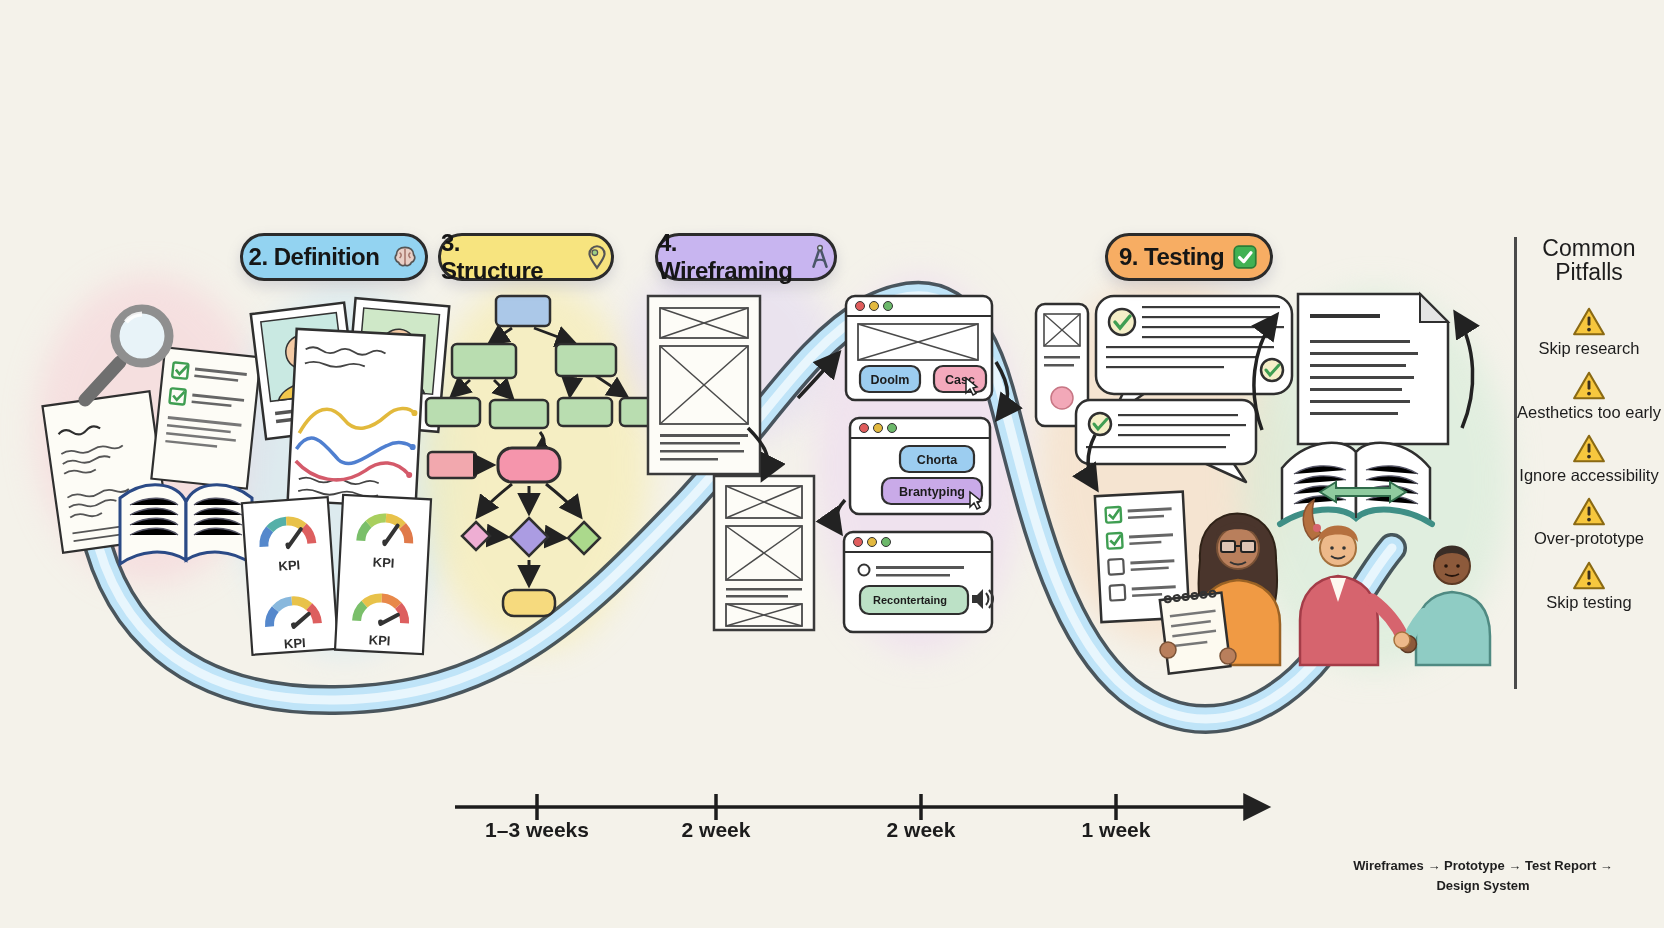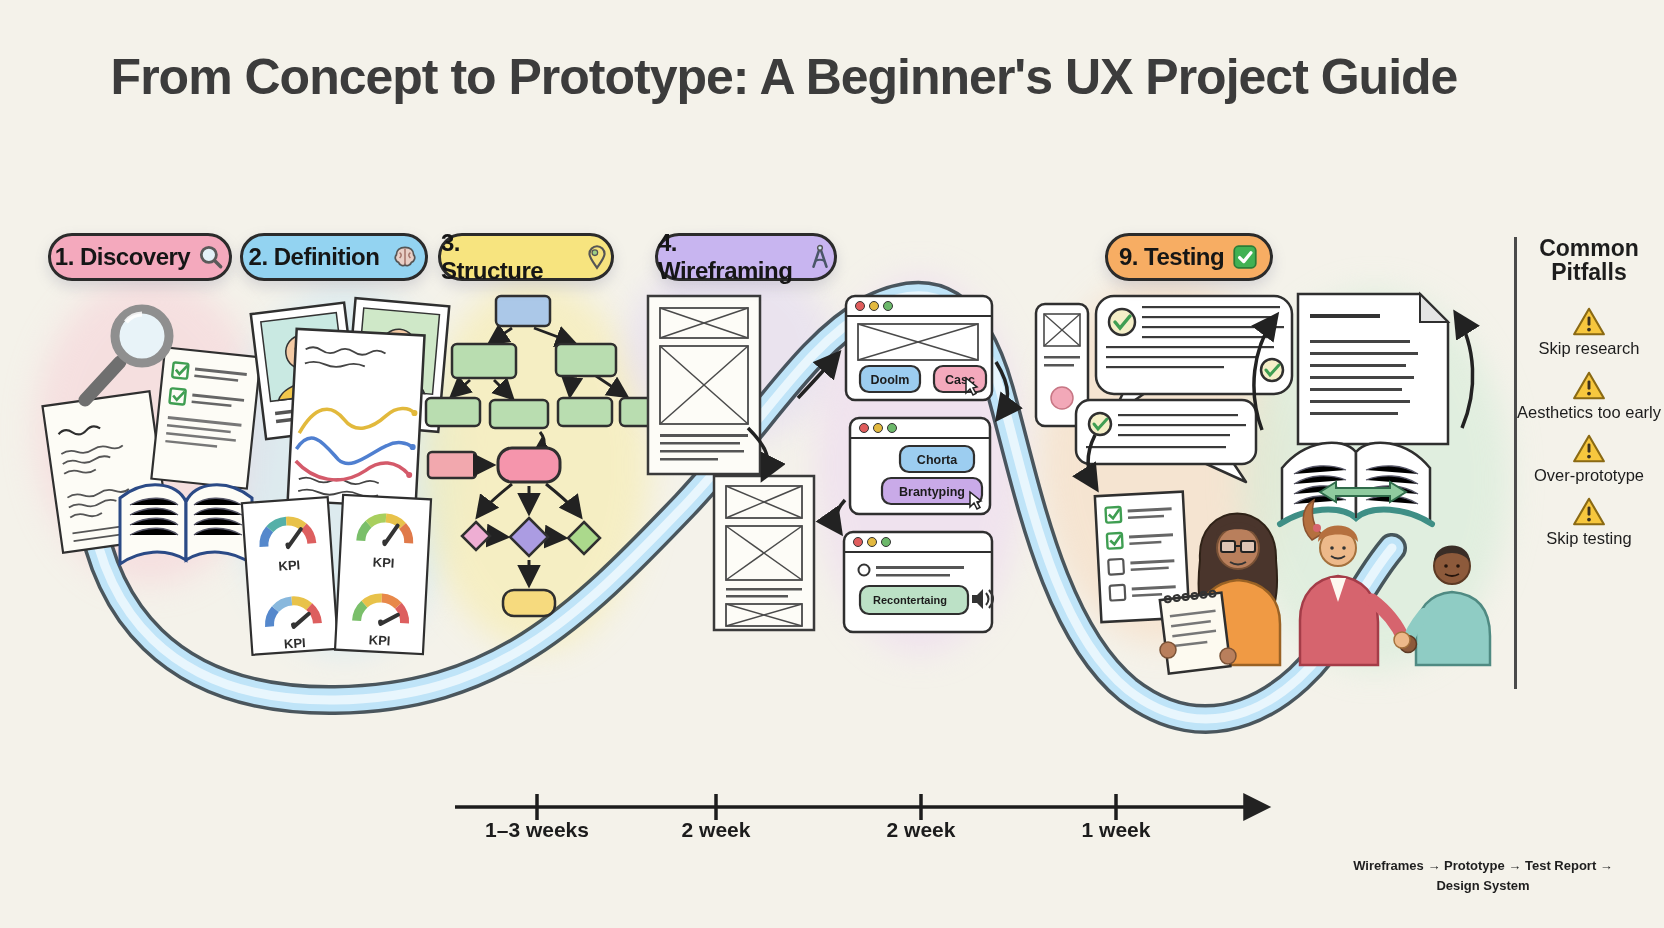--- a/index.html
+++ b/index.html
@@ -20,21 +20,21 @@
     box-shadow:0 6px 14px rgba(110,110,140,.22);
   }
   .pill-icon{display:flex;align-items:center;}
   .pill-icon svg{width:28px;height:28px;}
   .divider{position:absolute;left:1514px;top:237px;width:2.5px;height:452px;background:#4a4a4a;}
   .pitfalls{
     position:absolute;left:1516px;top:236px;width:146px;
     display:flex;flex-direction:column;align-items:center;gap:12px;
     text-align:center;color:#1d1d1d;
   }
-  .pitfalls-title{font-size:23px;font-weight:bold;line-height:1.05;margin-bottom:10px;}
+  .pitfalls-title{font-size:23px;font-weight:normal;line-height:1.05;margin-bottom:10px;}
   .pitfall{display:flex;flex-direction:column;align-items:center;gap:3px;}
   .pitfall svg{width:34px;height:31px;}
   .pitfall-label{font-size:16.5px;font-weight:normal;line-height:1.05;}
   .tl-label{
     position:absolute;top:818px;transform:translateX(-50%);
     font-size:21px;font-weight:bold;color:#1c1c1c;white-space:nowrap;
   }
   .deliverables{
     position:absolute;left:1332px;top:856px;width:302px;text-align:center;
     font-size:13px;font-weight:bold;line-height:1.5;color:#1e1e1e;
@@ -473,31 +473,21 @@
 
     <g>
       <line x1="455" y1="807" x2="1266" y2="807" stroke="#1c1c1c" stroke-width="3.5" marker-end="url(#ah)"></line>
       <line x1="537" y1="794" x2="537" y2="820" stroke="#1c1c1c" stroke-width="3.5"></line>
       <line x1="716" y1="794" x2="716" y2="820" stroke="#1c1c1c" stroke-width="3.5"></line>
       <line x1="921" y1="794" x2="921" y2="820" stroke="#1c1c1c" stroke-width="3.5"></line>
       <line x1="1116" y1="794" x2="1116" y2="820" stroke="#1c1c1c" stroke-width="3.5"></line>
     </g>
   </svg>
 
-  <div class="page-title">From Concept to Prototype: A Beginner's UX Project Guide</div>
-
-  <div class="pill" style="left: 48px; width: 184px; background: rgb(244, 169, 189);">
-    <span>1. Discovery</span>
-    <span class="pill-icon">
-        <svg viewBox="0 0 26 26">
-      <circle cx="11" cy="11" r="7" fill="#e3f1f8" stroke="#5a5a5a" stroke-width="2.6"></circle>
-      <line x1="16.5" y1="16.5" x2="22" y2="22" stroke="#5a5a5a" stroke-width="3.2" stroke-linecap="round"></line>
-        </svg>
-      </span>
-  </div>
+
   <div class="pill" style="left: 240px; width: 188px; background: rgb(147, 211, 241); gap: 12px;">
     <span>2. Definition</span>
     <span class="pill-icon">
         <svg viewBox="0 0 26 26">
       <path d="M13,4 C8,4 5,7 5,11 C3,13 4,17 7,18 C8,21 12,22 13,20 C14,22 18,21 19,18 C22,17 23,13 21,11 C21,7 18,4 13,4 Z" fill="#e9cfc6" stroke="#555" stroke-width="1.6"></path>
       <path d="M13,5 V20 M8,9 q3,2 0,5 M18,9 q-3,2 0,5" fill="none" stroke="#a5746a" stroke-width="1.4"></path>
         </svg>
       </span>
   </div>
   <div class="pill" style="left: 438px; width: 176px; background: rgb(247, 228, 127); gap: 15px;">
@@ -548,20 +538,28 @@
           <circle cx="20" cy="27.5" r="2.2" fill="#3a3020"></circle>
         </svg>
       <div class="pitfall-label">Aesthetics too early</div>
     </div>
     <div class="pitfall">
       <svg viewBox="0 0 40 36">
         <path d="M20,3 L37.5,33 H2.5 Z" fill="#f7c73e" stroke="#8a6a14" stroke-width="2.5" stroke-linejoin="round"></path>
         <rect x="18.3" y="12" width="3.4" height="11" rx="1.7" fill="#3a3020"></rect>
           <circle cx="20" cy="27.5" r="2.2" fill="#3a3020"></circle>
         </svg>
+      <div class="pitfall-label">Ignore accessibility</div>
+    </div>
+    <div class="pitfall">
+      <svg viewBox="0 0 40 36">
+        <path d="M20,3 L37.5,33 H2.5 Z" fill="#f7c73e" stroke="#8a6a14" stroke-width="2.5" stroke-linejoin="round"></path>
+        <rect x="18.3" y="12" width="3.4" height="11" rx="1.7" fill="#3a3020"></rect>
+          <circle cx="20" cy="27.5" r="2.2" fill="#3a3020"></circle>
+        </svg>
       <div class="pitfall-label">Over-prototype</div>
     </div>
     <div class="pitfall">
       <svg viewBox="0 0 40 36">
         <path d="M20,3 L37.5,33 H2.5 Z" fill="#f7c73e" stroke="#8a6a14" stroke-width="2.5" stroke-linejoin="round"></path>
         <rect x="18.3" y="12" width="3.4" height="11" rx="1.7" fill="#3a3020"></rect>
           <circle cx="20" cy="27.5" r="2.2" fill="#3a3020"></circle>
         </svg>
       <div class="pitfall-label">Skip testing</div>
     </div>

